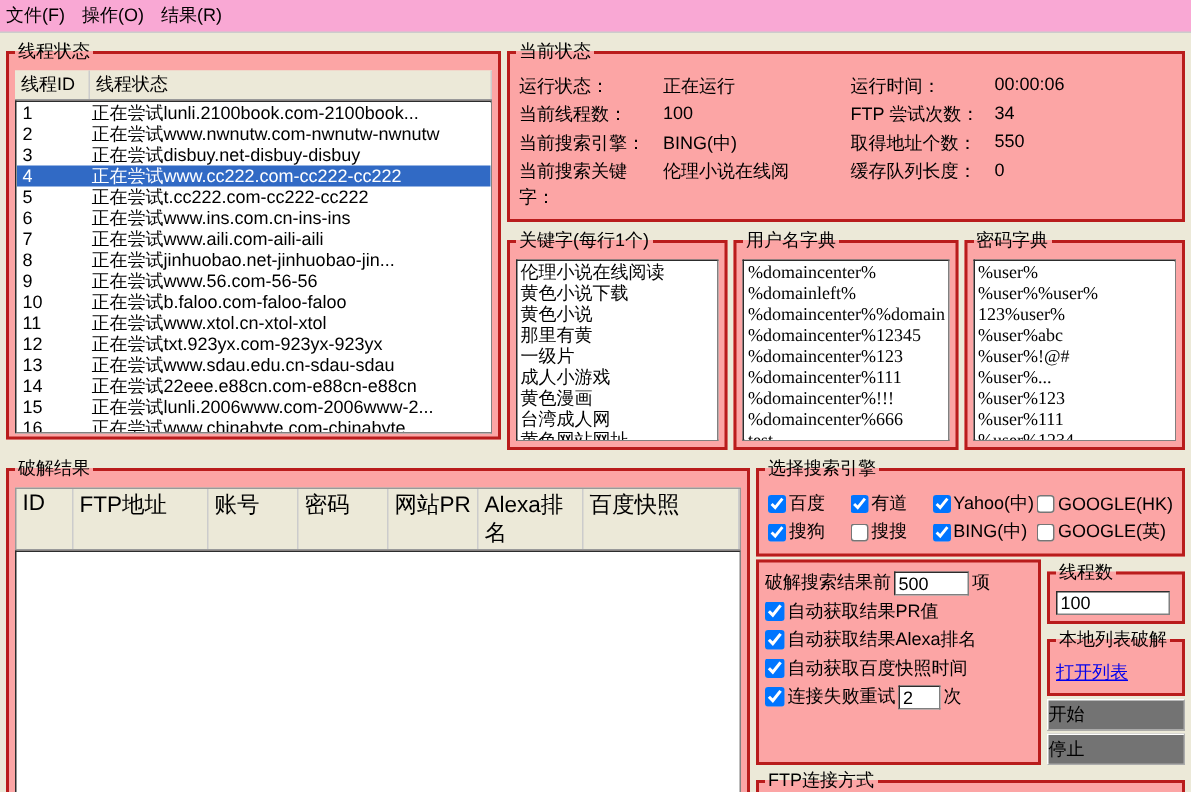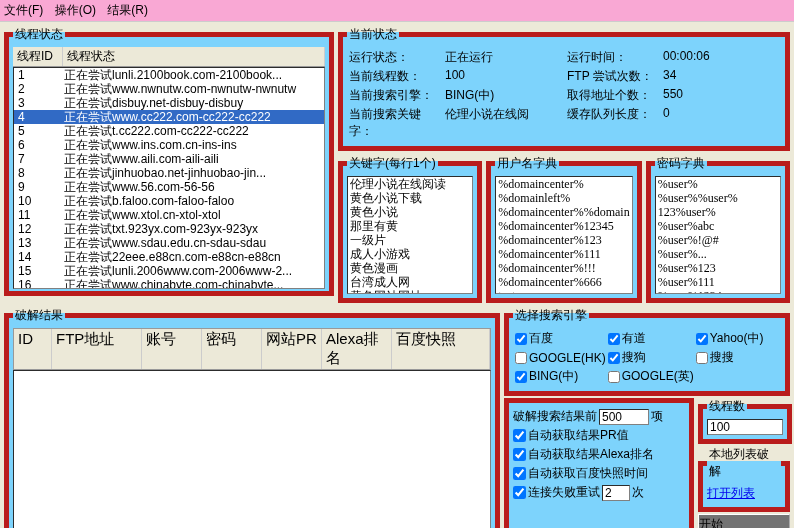--- a/index.html
+++ b/index.html
@@ -2,42 +2,42 @@
 <html><head>
 <meta charset="utf-8">
 <style>
 * { box-sizing: border-box; margin: 0; padding: 0; }
 body { font-family: "SimSun", "MS Sans Serif", sans-serif; font-size: 12px; background: #ECE9D8; width: 794px; height: 528px; overflow: hidden; }
 .menubar { background: #f9a8d4; padding: 2px 4px; border-bottom: 1px solid #ccc; }
 .menubar span { margin-right: 8px; cursor: default; }
 .container { display: flex; gap: 4px; padding: 4px; }
 .col-left { width: 330px; display: flex; flex-direction: column; gap: 4px; }
 .col-right { flex: 1; display: flex; flex-direction: column; gap: 4px; }
-fieldset { border: 5px solid #b91c1c; padding: 4px; background: #7dd3fc; position: relative; }
+fieldset { border: 2px solid #b91c1c; padding: 4px; background: #fca5a5; position: relative; }
 legend { font-size: 12px; padding: 0 2px; }
 .listbox { background: #fff; border: 1px inset #808080; overflow-y: scroll; height: 100%; }
 .thread-box { height: 240px; }
 .thread-header { display: flex; background: #ECE9D8; border-bottom: 1px solid #999; }
 .thread-header div { padding: 1px 4px; border-right: 1px solid #ccc; background: #ECE9D8; font-size: 12px; }
 .th-id { width: 50px; } .th-st { flex: 1; }
 .thread-row { display: flex; font-size: 12px; line-height: 14px; }
 .thread-row.sel { background: #316AC5; color: #fff; }
 .thread-row .c1 { width: 50px; padding-left: 4px; } .thread-row .c2 { flex: 1; white-space: nowrap; overflow: hidden; }
 .status-grid { display: grid; grid-template-columns: 90px 1fr 90px 1fr; gap: 2px 6px; font-size: 12px; padding: 2px; }
 .three-cols { display: flex; gap: 4px; height: 148px; }
 .three-cols fieldset { flex: 1; display: flex; flex-direction: column; }
 .three-cols .listbox { flex: 1; font-size: 12px; }
 .three-cols .listbox div { padding: 0 2px; line-height: 14px; white-space: nowrap; font-family: Liberation Serif, serif; }
 .bottom-row { display: flex; gap: 4px; padding: 0 4px 4px 4px; }
 .crack-results { width: 496px; }
 .crack-header { display: flex; background: #ECE9D8; border: 1px solid #999; }
 .crack-header div { padding: 1px 4px; border-right: 1px solid #ccc; font-size: 15px; }
 .crack-list { background: #fff; border: 1px inset #808080; height: 170px; }
 .right-controls { flex: 1; display: flex; flex-direction: column; gap: 2px; }
-.engine-grid { display: grid; grid-template-columns: 1fr 1fr 1fr; gap: 2px; padding: 2px; font-size: 12px; }
+.engine-grid { display: grid; grid-template-columns: 1fr 1fr 1fr 1fr; gap: 2px; padding: 2px; font-size: 12px; }
 .engine-grid label { display: flex; align-items: center; gap: 2px; }
 .engine-grid input { width: 12px; height: 12px; }
 .opts { display: flex; gap: 4px; }
 .opts-left { flex: 1; }
 .opts-left div, .opts-right div { font-size: 12px; padding: 1px 0; display: flex; align-items: center; gap: 2px; }
 .opts-right { width: 92px; display: flex; flex-direction: column; gap: 2px; }
 .txt { border: 1px inset #808080; padding: 0 2px; font-size: 12px; width: 50px; }
 .btn { background: #737373; border: 1px outset #fff; padding: 2px 10px; font-size: 12px; cursor: pointer; text-align: center; }
 .link { color: #0000EE; text-decoration: underline; cursor: pointer; }
 </style>

